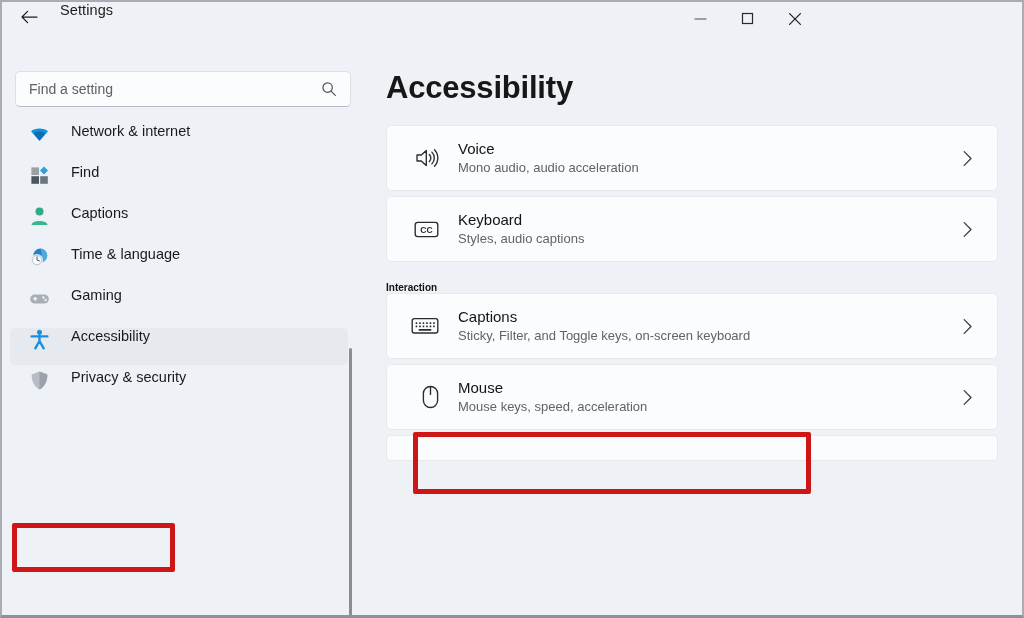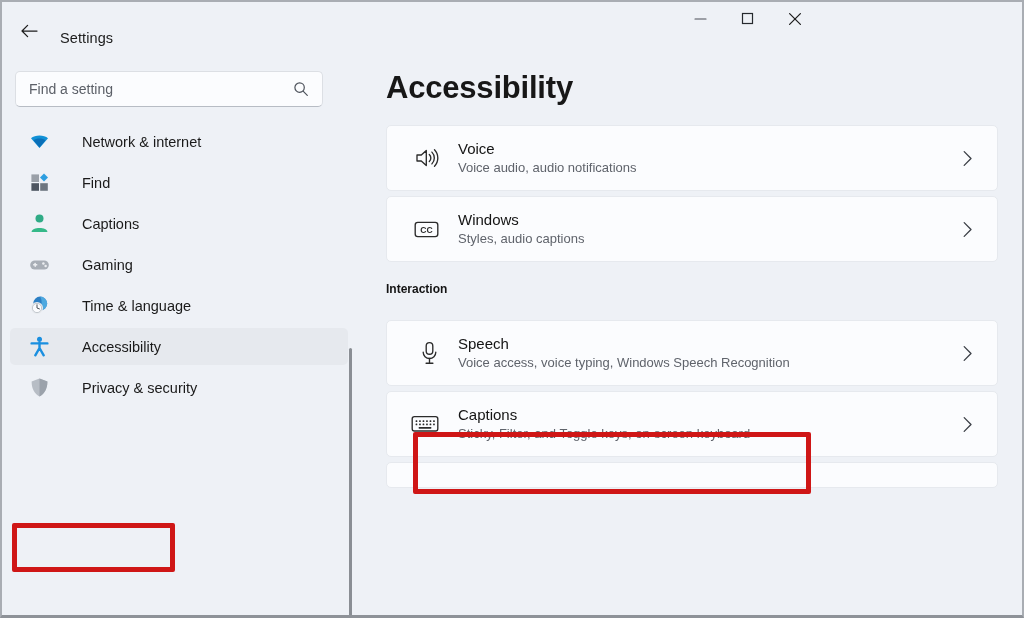--- a/index.html
+++ b/index.html
@@ -25,21 +25,21 @@
     border-bottom: 3px solid #8e9298;
   }
 
   
   .titlebar {
     position: absolute;
     left: 0; top: 0;
     width: 816px;
     height: 44px;
     display: flex;
-    align-items: flex-end;
+    align-items: flex-start;
     background: #eef1f6;
     z-index: 20;
   }
   .back-btn {
     width: 34px; height: 30px;
     margin-left: 10px;
     display: flex; align-items: center; justify-content: center;
     border-radius: 4px;
   }
   .back-btn svg { display: block; }
@@ -137,21 +137,21 @@
   }
   .profile-name {
     margin-left: 22px;
     font-size: 15.5px;
     font-weight: bold;
     color: #161616;
   }
 
   .search-wrap {
     margin: 25px 0 0 13px;
-    width: 308px;
+    width: 336px;
     height: 36px;
     background: #fbfcfe;
     border: 1px solid #dcdfe4;
     border-bottom: 1px solid #b7bcc4;
     border-radius: 5px;
     display: flex;
     align-items: center;
     box-sizing: border-box;
   }
   .search-input {
@@ -171,24 +171,23 @@
   .nav {
     margin-top: 16px;
     position: relative;
   }
   .nav-item {
     position: relative;
     height: 37px;
     margin: 4px 10px 4px 8px;
     border-radius: 5px;
     display: flex;
-    align-items: center;
+    align-items: flex-start;
     padding-left: 18px;
     box-sizing: border-box;
-    gap: 11px;
   }
   .nav-item.selected { background: #e6e9ee; }
   .nav-ico {
     width: 22px; height: 22px;
     flex: none;
     display:flex; align-items:center; justify-content:center;
     margin-right: 21px;
   }
   .nav-label {
     font-size: 14.5px;
@@ -251,22 +250,22 @@
     color: #5f636b;
     line-height: 18px;
     margin-top: 1px;
   }
   .card-chev {
     margin-left: auto;
     margin-right: 24px;
     display: flex;
   }
   .section-head {
-    margin: 20px 0 24px 28px;
-    font-size: 12px;
+    margin: 20px 0 0 28px;
+    font-size: 10px;
     font-weight: bold;
     color: #141414;
   }
   .card.partial { height: 26px; overflow: hidden; }
 
   
   .redbox {
     position: absolute;
     border: 5px solid #cf1616;
     border-radius: 2px;
@@ -351,41 +350,41 @@
             <circle cx="10.5" cy="5.6" r="4" fill="#2fab86"></circle>
             <path d="M2.6 19 C2.6 13.6 18.4 13.6 18.4 19 Z" fill="#35b989"></path>
           </svg>
         </span>
         <span class="nav-label">Captions</span>
       </div>
 
       <div class="nav-item">
         <span class="nav-ico">
           <svg width="21" height="21" viewBox="0 0 21 21">
+            <circle cx="11.2" cy="8.6" r="7" fill="#2b7fc4"></circle>
+            <path d="M11.2 1.6 a7 7 0 0 1 0 14 a4 9 0 0 0 0 -14" fill="#5ab6e8" opacity="0.75"></path>
+            <circle cx="8" cy="13" r="6" fill="#e8ebef"></circle>
+            <circle cx="8" cy="13" r="4.6" fill="#fbfcfe" stroke="#aeb4bc" stroke-width="0.7"></circle>
+            <path d="M8 9.8 L8 13 L10.4 13.9" stroke="#4a5159" stroke-width="1" fill="none" stroke-linecap="round"></path>
+          </svg>
+        </span>
+        <span class="nav-label">Time &amp; language</span>
+      </div>
+
+      <div class="nav-item">
+        <span class="nav-ico">
+          <svg width="21" height="21" viewBox="0 0 21 21">
             <rect x="1.2" y="6.4" width="18.6" height="9.2" rx="4.6" fill="#a8aeb6"></rect>
             <rect x="4" y="10.1" width="4.4" height="1.5" rx="0.7" fill="#eceef1"></rect>
             <rect x="5.45" y="8.65" width="1.5" height="4.4" rx="0.7" fill="#eceef1"></rect>
             <circle cx="14.4" cy="9.5" r="1.25" fill="#eceef1"></circle>
             <circle cx="16.6" cy="12" r="1.25" fill="#eceef1"></circle>
           </svg>
         </span>
         <span class="nav-label">Gaming</span>
-      </div>
-
-      <div class="nav-item">
-        <span class="nav-ico">
-          <svg width="21" height="21" viewBox="0 0 21 21">
-            <circle cx="11.2" cy="8.6" r="7" fill="#2b7fc4"></circle>
-            <path d="M11.2 1.6 a7 7 0 0 1 0 14 a4 9 0 0 0 0 -14" fill="#5ab6e8" opacity="0.75"></path>
-            <circle cx="8" cy="13" r="6" fill="#e8ebef"></circle>
-            <circle cx="8" cy="13" r="4.6" fill="#fbfcfe" stroke="#aeb4bc" stroke-width="0.7"></circle>
-            <path d="M8 9.8 L8 13 L10.4 13.9" stroke="#4a5159" stroke-width="1" fill="none" stroke-linecap="round"></path>
-          </svg>
-        </span>
-        <span class="nav-label">Time &amp; language</span>
       </div>
 
       <div class="nav-item selected">
         <span class="nav-ico">
           <svg width="21" height="21" viewBox="0 0 21 21">
             <circle cx="10.5" cy="3.2" r="2.5" fill="#1a8fe0"></circle>
             <path d="M10.5 6.2 L10.5 12 M2.6 7.4 L18.4 7.4 M10.5 12 L6.3 19.3 M10.5 12 L14.7 19.3" stroke="#1a8fe0" stroke-width="2.4" stroke-linecap="round" fill="none"></path>
           </svg>
         </span>
         <span class="nav-label">Accessibility</span>
@@ -416,67 +415,49 @@
       <span class="card-ico">
         <svg width="24" height="22" viewBox="0 0 24 22">
           <path d="M2 8 L6.3 8 L11.3 3.4 L11.3 18.6 L6.3 14 L2 14 Z" fill="none" stroke="#2b2b2b" stroke-width="1.35" stroke-linejoin="round"></path>
           <path d="M14.3 7.4 a5 5 0 0 1 0 7.2" fill="none" stroke="#2b2b2b" stroke-width="1.35" stroke-linecap="round"></path>
           <path d="M16.9 5.1 a8.4 8.4 0 0 1 0 11.8" fill="none" stroke="#2b2b2b" stroke-width="1.35" stroke-linecap="round"></path>
           <path d="M19.5 2.8 a11.8 11.8 0 0 1 0 16.4" fill="none" stroke="#2b2b2b" stroke-width="1.35" stroke-linecap="round"></path>
         </svg>
       </span>
       <span class="card-text">
         <div class="card-title">Voice</div>
-        <div class="card-sub">Voice audio, audio notifications</div>
+        <div class="card-sub">Mono audio, audio acceleration</div>
       </span>
       <span class="card-chev">
         <svg width="11" height="17" viewBox="0 0 11 17">
           <path d="M2.2 1.6 L9 8.5 L2.2 15.4" fill="none" stroke="#3b3f46" stroke-width="1.3" stroke-linecap="round" stroke-linejoin="round"></path>
         </svg>
       </span>
     </div>
 
     <div class="card">
       <span class="card-ico">
         <svg width="25" height="19" viewBox="0 0 25 19">
           <rect x="1.2" y="2.4" width="22.6" height="14.2" rx="2.6" fill="none" stroke="#2b2b2b" stroke-width="1.35"></rect>
           <text x="12.5" y="13.1" font-family="Liberation Sans, sans-serif" font-size="8.6" font-weight="bold" fill="#2b2b2b" text-anchor="middle">CC</text>
         </svg>
       </span>
       <span class="card-text">
-        <div class="card-title">Windows</div>
+        <div class="card-title">Keyboard</div>
         <div class="card-sub">Styles, audio captions</div>
       </span>
       <span class="card-chev">
         <svg width="11" height="17" viewBox="0 0 11 17">
           <path d="M2.2 1.6 L9 8.5 L2.2 15.4" fill="none" stroke="#3b3f46" stroke-width="1.3" stroke-linecap="round" stroke-linejoin="round"></path>
         </svg>
       </span>
     </div>
 
     <div class="section-head">Interaction</div>
 
-    <div class="card">
-      <span class="card-ico">
-        <svg width="19" height="24" viewBox="0 0 19 24">
-          <rect x="6.2" y="1.6" width="6.6" height="11.6" rx="3.3" fill="none" stroke="#2b2b2b" stroke-width="1.35"></rect>
-          <path d="M3.2 11.2 a6.3 6.3 0 0 0 12.6 0" fill="none" stroke="#2b2b2b" stroke-width="1.35" stroke-linecap="round"></path>
-          <path d="M9.5 17.5 L9.5 22.2 M6.1 22.2 L12.9 22.2" fill="none" stroke="#2b2b2b" stroke-width="1.35" stroke-linecap="round"></path>
-        </svg>
-      </span>
-      <span class="card-text">
-        <div class="card-title">Speech</div>
-        <div class="card-sub">Voice access, voice typing, Windows Speech Recognition</div>
-      </span>
-      <span class="card-chev">
-        <svg width="11" height="17" viewBox="0 0 11 17">
-          <path d="M2.2 1.6 L9 8.5 L2.2 15.4" fill="none" stroke="#3b3f46" stroke-width="1.3" stroke-linecap="round" stroke-linejoin="round"></path>
-        </svg>
-      </span>
-    </div>
 
     <div class="card">
       <span class="card-ico">
         <svg width="28" height="20" viewBox="0 0 28 20">
           <rect x="1.2" y="2.6" width="25.6" height="14.4" rx="2.2" fill="none" stroke="#2b2b2b" stroke-width="1.35"></rect>
           <g fill="#2b2b2b">
             <rect x="4.6" y="6.3" width="1.7" height="1.7" rx="0.5"></rect>
             <rect x="8.1" y="6.3" width="1.7" height="1.7" rx="0.5"></rect>
             <rect x="11.6" y="6.3" width="1.7" height="1.7" rx="0.5"></rect>
             <rect x="15.1" y="6.3" width="1.7" height="1.7" rx="0.5"></rect>
@@ -496,20 +477,37 @@
         <div class="card-title">Captions</div>
         <div class="card-sub">Sticky, Filter, and Toggle keys, on-screen keyboard</div>
       </span>
       <span class="card-chev">
         <svg width="11" height="17" viewBox="0 0 11 17">
           <path d="M2.2 1.6 L9 8.5 L2.2 15.4" fill="none" stroke="#3b3f46" stroke-width="1.3" stroke-linecap="round" stroke-linejoin="round"></path>
         </svg>
       </span>
     </div>
 
+    <div class="card">
+      <span class="card-ico">
+        <svg width="17" height="24" viewBox="0 0 17 24">
+          <rect x="1.4" y="1.5" width="14.2" height="21" rx="7.1" fill="none" stroke="#2b2b2b" stroke-width="1.35"></rect>
+          <path d="M8.5 2 L8.5 9.4" stroke="#2b2b2b" stroke-width="1.35" stroke-linecap="round"></path>
+        </svg>
+      </span>
+      <span class="card-text">
+        <div class="card-title">Mouse</div>
+        <div class="card-sub">Mouse keys, speed, acceleration</div>
+      </span>
+      <span class="card-chev">
+        <svg width="11" height="17" viewBox="0 0 11 17">
+          <path d="M2.2 1.6 L9 8.5 L2.2 15.4" fill="none" stroke="#3b3f46" stroke-width="1.3" stroke-linecap="round" stroke-linejoin="round"></path>
+        </svg>
+      </span>
+    </div>
 
     <div class="card partial"></div>
 
   </div>
 
   <div class="redbox" style="left:10px; top:521px; width:163px; height:49px;"></div>
   <div class="redbox" style="left:411px; top:430px; width:398px; height:62px;"></div>
 
 </div>
 

